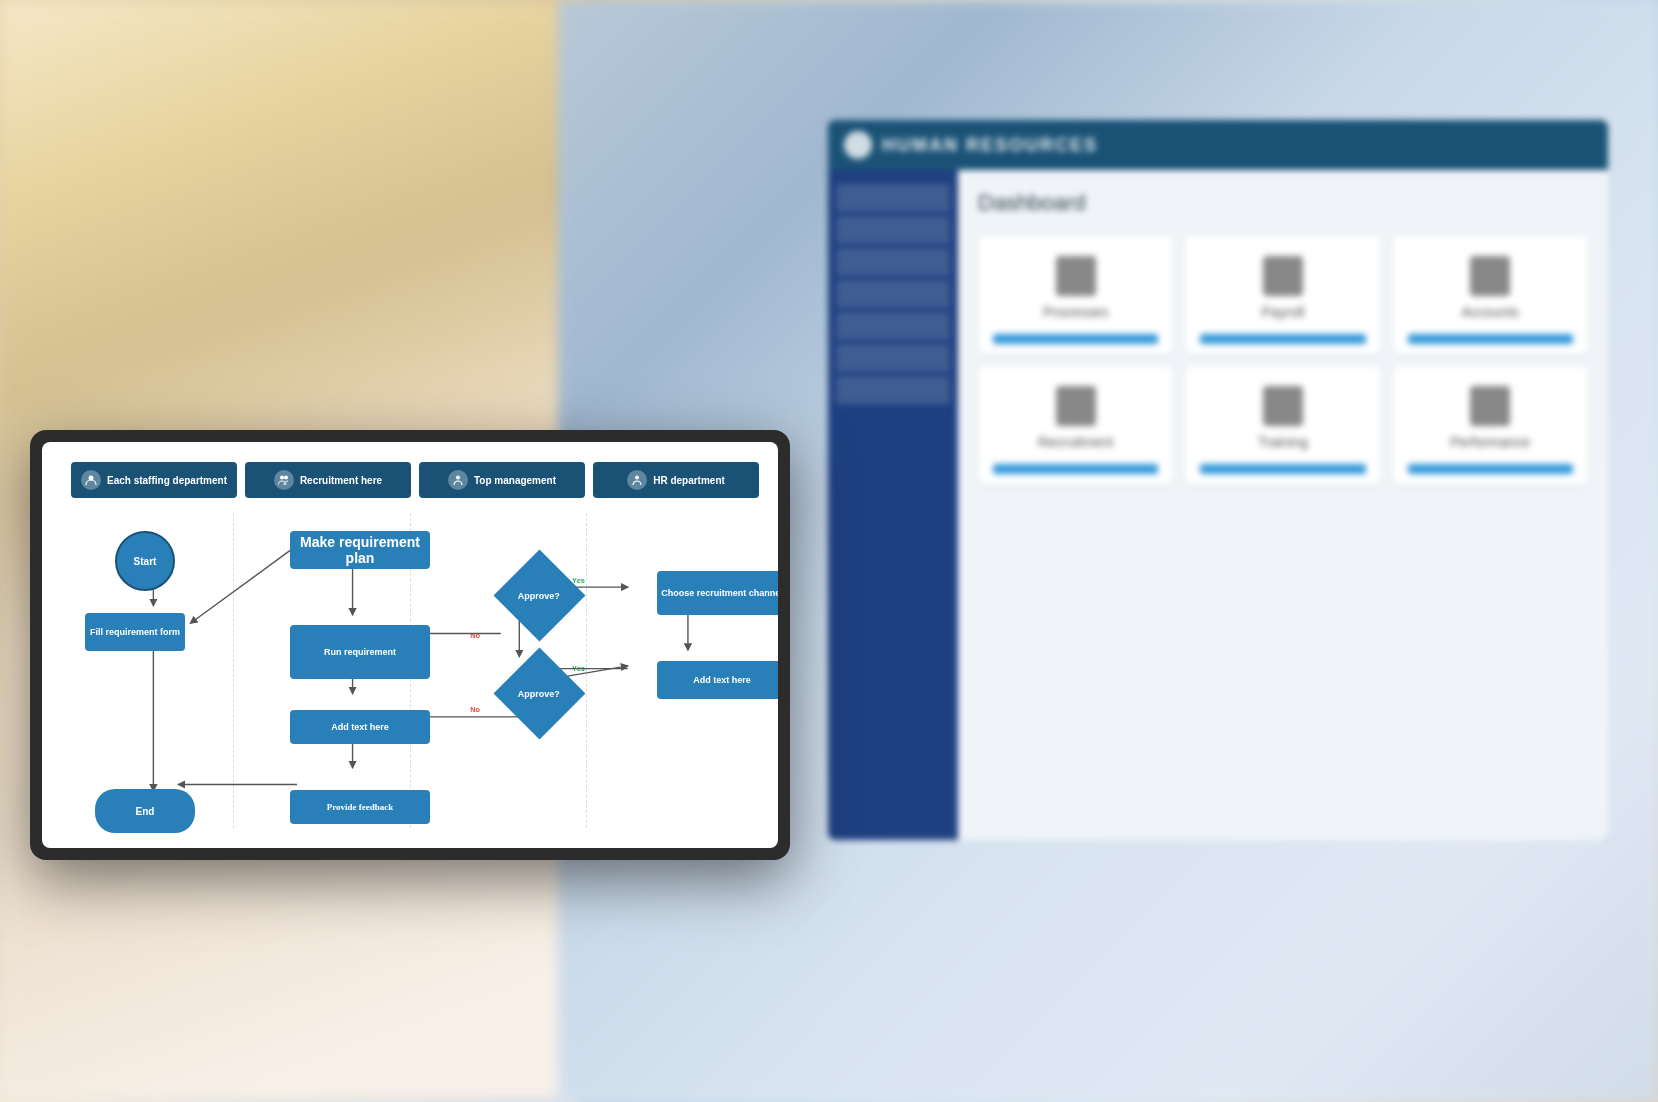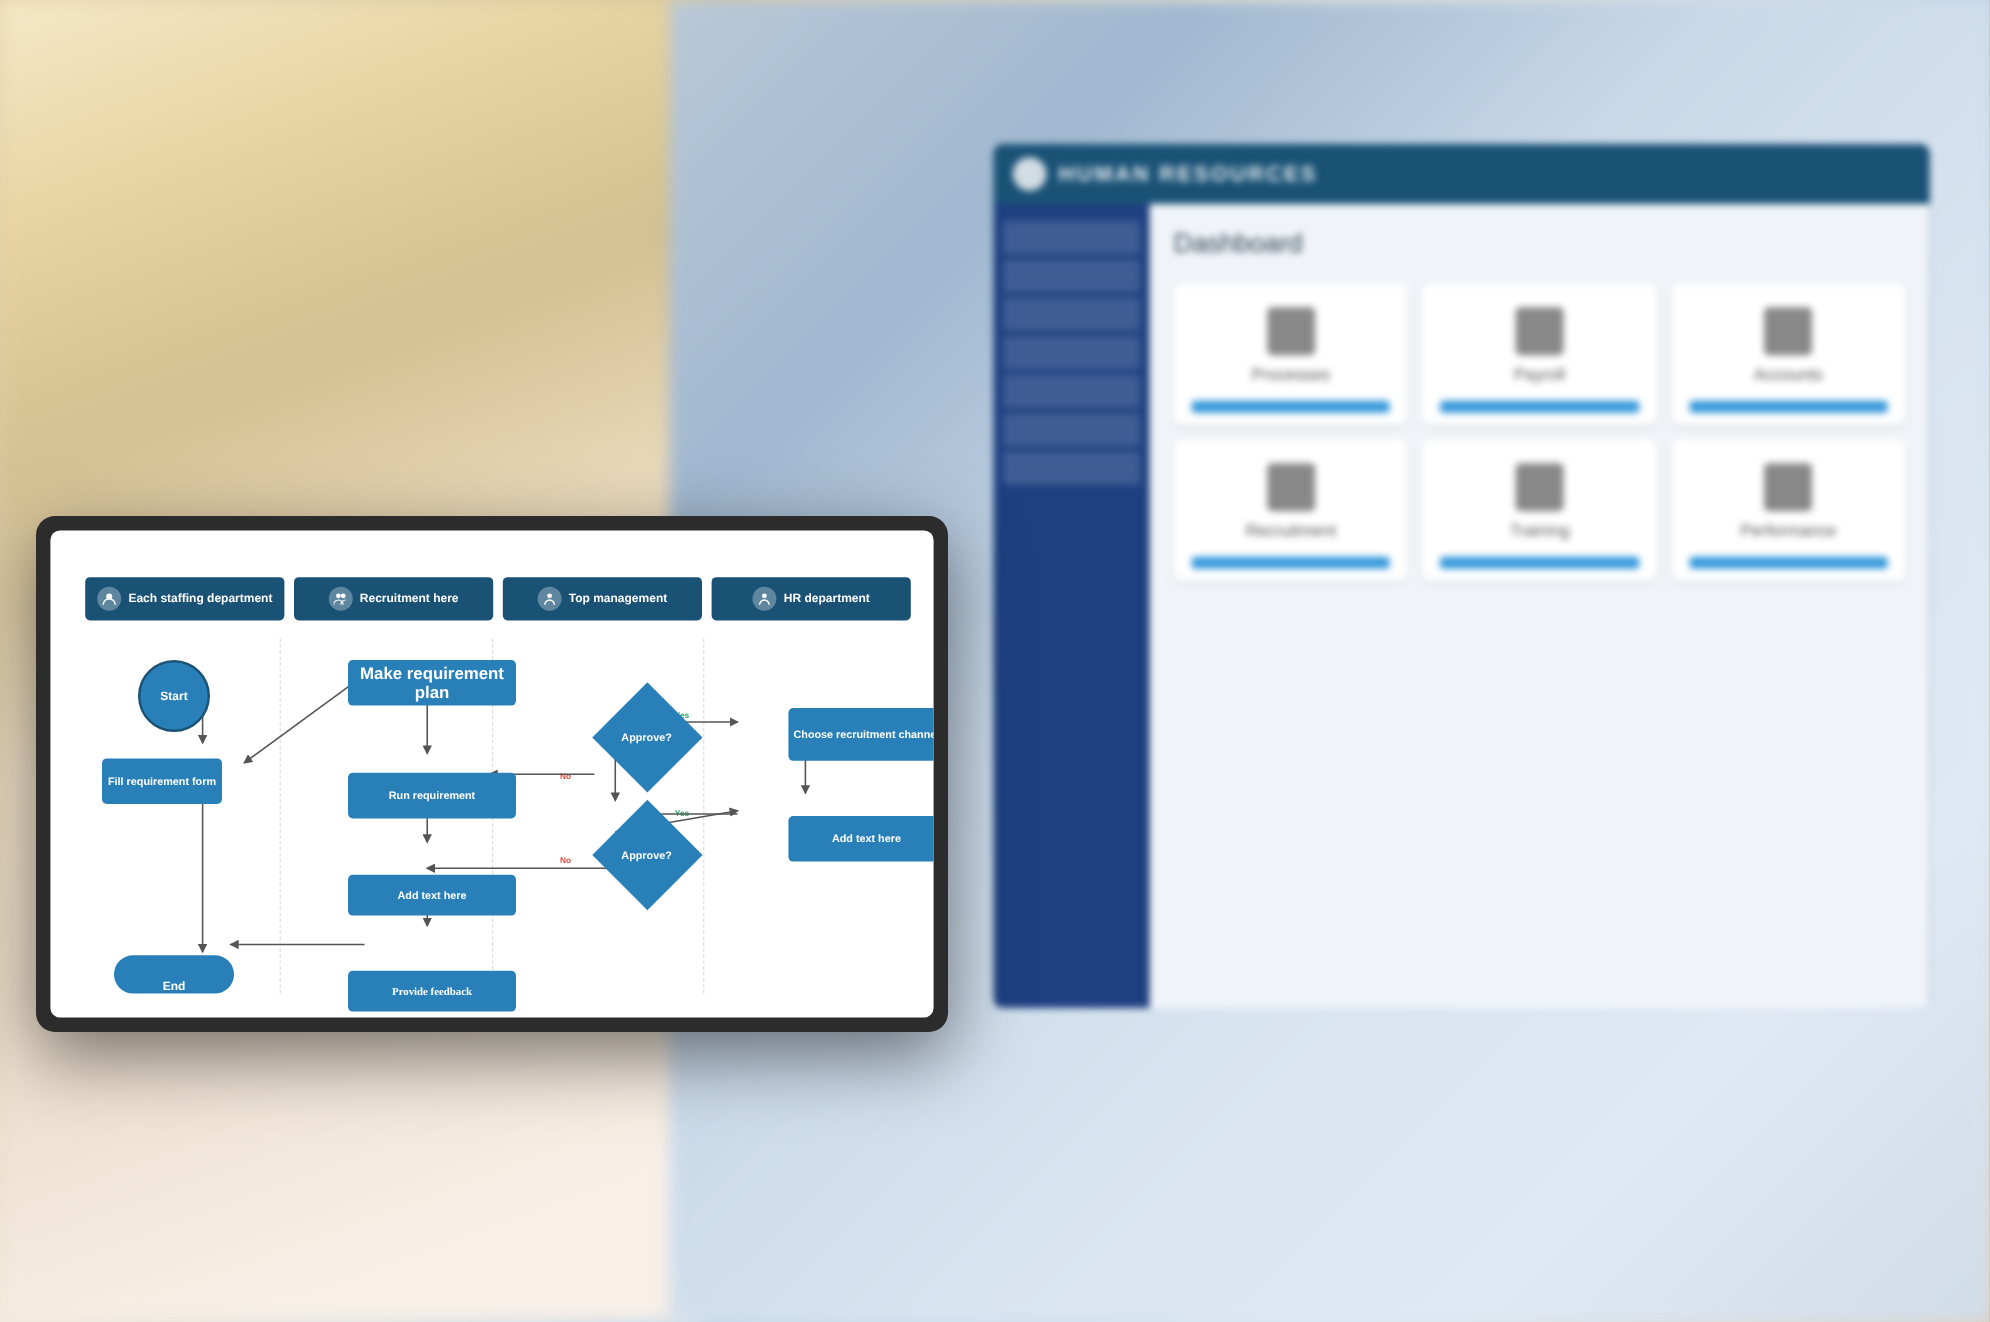--- a/index.html
+++ b/index.html
@@ -179,21 +179,20 @@
       display: flex;
       flex-direction: column;
     }
 
     
     .flowchart-headers {
       display: flex;
       gap: 0;
       margin-bottom: 15px;
       padding-left: 10px;
-      margin-top: 19px;
     }
 
     .fc-header {
       flex: 1;
       display: flex;
       align-items: center;
       justify-content: center;
       gap: 6px;
       background: #1a5276;
       color: white;
@@ -442,29 +441,29 @@
         </svg>
 
         <div class="fc-node fc-circle" style="left:58px; top:18px; width:60px; height:60px; font-size:10px;">
           <span>Start</span>
         </div>
 
         <div class="fc-node fc-rect" style="left:28px; top:100px; width:100px; height:38px; font-size:9px;">
           <span>Fill requirement form</span>
         </div>
 
-        <div class="fc-node fc-rounded" style="left:38px; top:264px; width:100px; height:32px; font-size:10px;align-items:flex-end;">
+        <div class="fc-node fc-rounded" style="left:38px; top:276px; width:100px; height:44px; font-size:10px;">
           <span>End</span>
         </div>
 
         <div class="fc-node fc-rect" style="left:233px; top:18px; width:140px; height:38px; font-size:14px;">
           <span>Make requirement plan</span>
         </div>
 
-        <div class="fc-node fc-rect" style="left:233px; top:112px; width:140px; height:38px; font-size:9px;">
+        <div class="fc-node fc-rect" style="left:233px; top:112px; width:140px; height:54px; font-size:9px;">
           <span>Run requirement</span>
         </div>
 
         <div class="fc-node fc-rect" style="left:233px; top:197px; width:140px; height:34px; font-size:9px;">
           <span>Add text here</span>
         </div>
 
         <div class="fc-node fc-rect" style="left:233px; top:277px; width:140px; height:34px; font-size:9px;font-family:Liberation Serif, serif;">
           <span>Provide feedback</span>
         </div>

